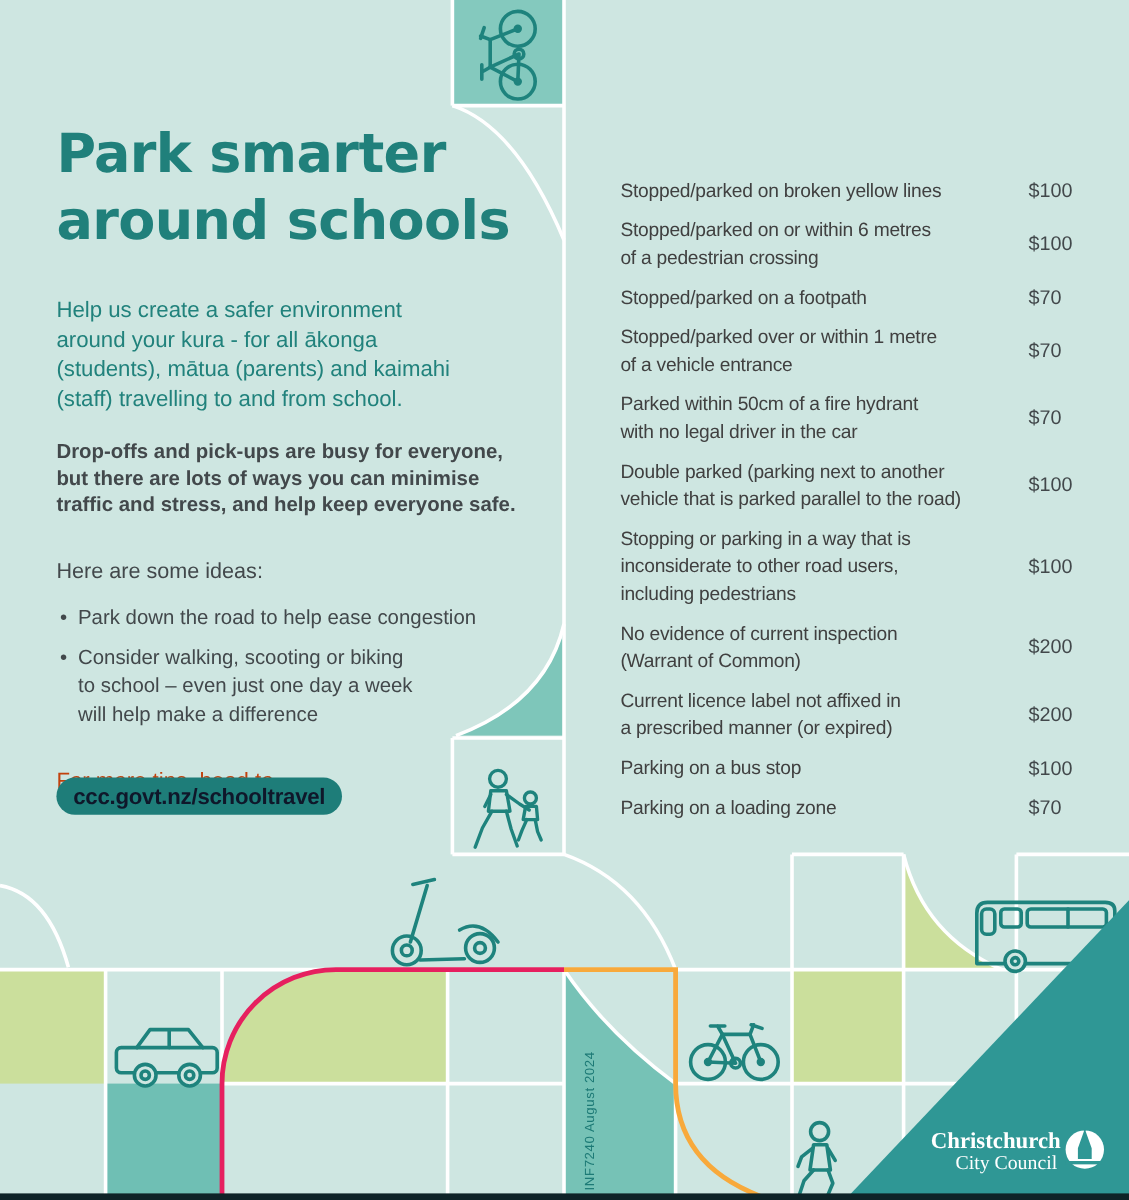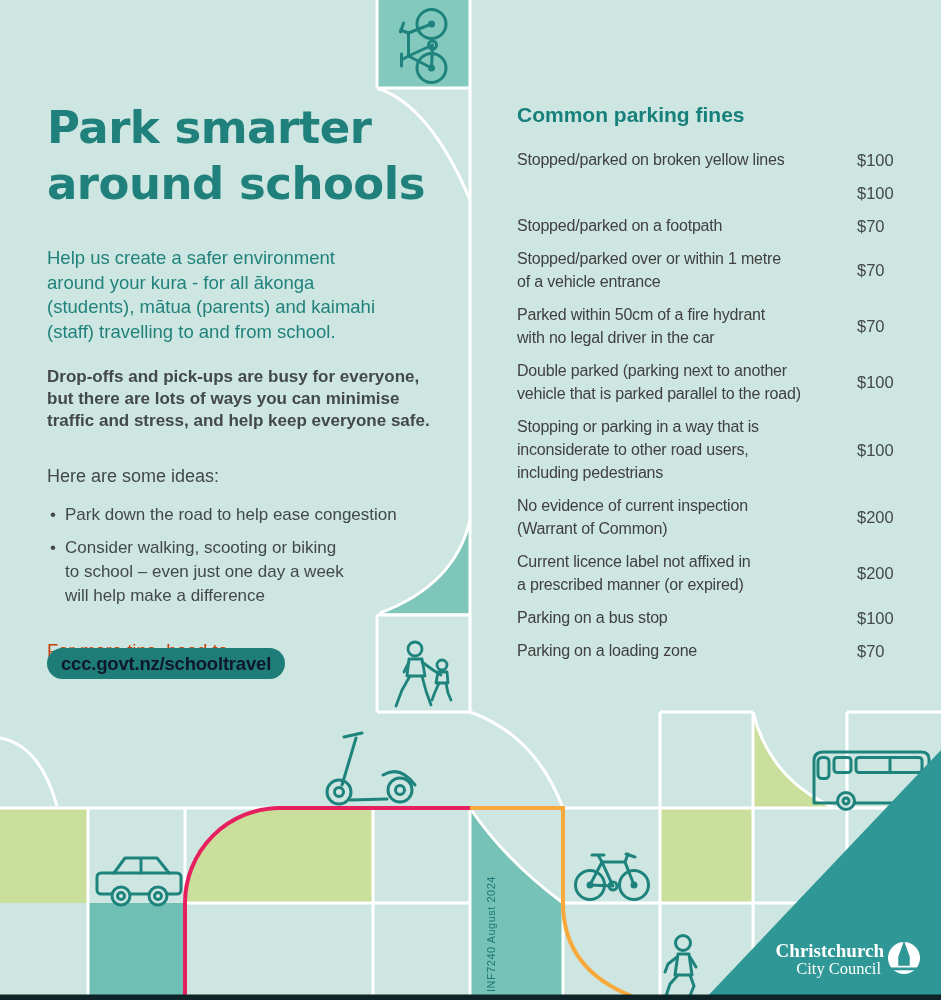--- a/index.html
+++ b/index.html
@@ -162,27 +162,28 @@
   <div class="abs idea idea2">
     <span class="dot">•</span>
     <span class="ml">Consider walking, scooting or biking
 to school – even just one day a week
 will help make a difference</span>
   </div>
 
   <div class="abs more-lead">For more tips, head to</div>
   <div class="abs pill">ccc.govt.nz/schooltravel</div>
 
-  <div class="abs fines-heading">Common parking fines</div>
   <div class="abs fines-list">
     <div class="frow">
       <div class="flabel ml">Stopped/parked on broken yellow lines</div>
       <div class="fprice">$100</div>
     </div>
     <div class="frow">
+      <div class="flabel ml">Stopped/parked on or within 6 metres
+of a pedestrian crossing</div>
       <div class="fprice">$100</div>
     </div>
     <div class="frow">
       <div class="flabel ml">Stopped/parked on a footpath</div>
       <div class="fprice">$70</div>
     </div>
     <div class="frow">
       <div class="flabel ml">Stopped/parked over or within 1 metre
 of a vehicle entrance</div>
       <div class="fprice">$70</div>

